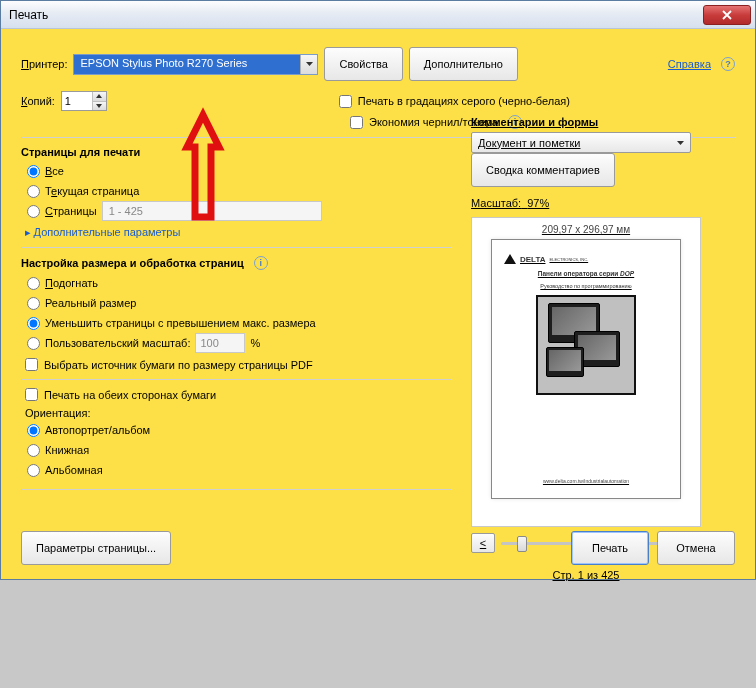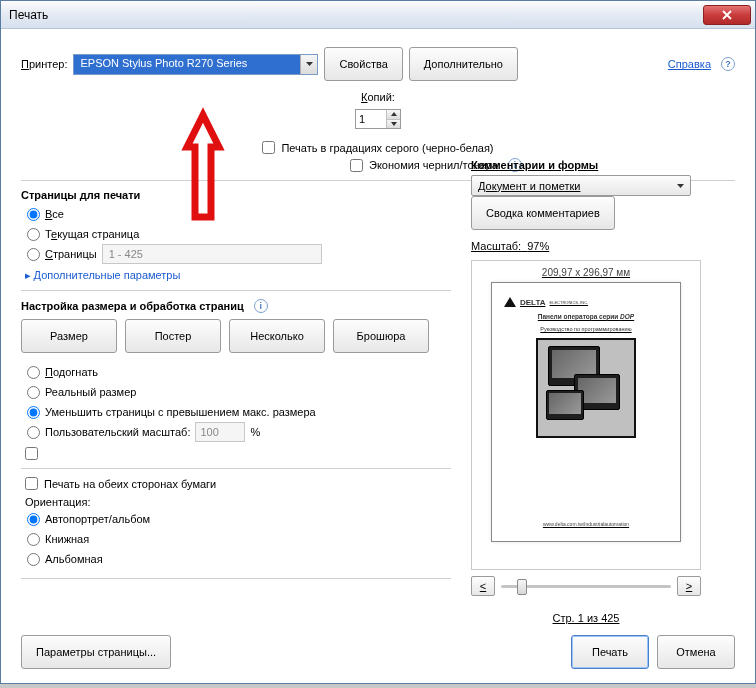--- a/index.html
+++ b/index.html
@@ -9,22 +9,22 @@
     font-size: 11px;
     background: #c8c8c8;
     width: 756px;
     height: 688px;
     overflow: hidden;
     color: #000;
   }
   .window {
     position: relative;
     width: 756px;
-    height: 684px;
-    background: #ffffff;
+    height: 580px;
+    background: #fde047;
     border: 1px solid #5a7ca0;
   }
   .titlebar {
     height: 28px;
     background: linear-gradient(to bottom, #fdfdfe 0%, #e8edf5 40%, #d6e0ee 100%);
     border-bottom: 1px solid #b8c4d8;
     display: flex;
     align-items: center;
     padding: 0 4px 0 8px;
     font-size: 12px;
@@ -203,21 +203,21 @@
             </svg>
         </div>
       </div>
       <button class="btn">Свойства</button>
       <button class="btn">Дополнительно</button>
       <span style="flex:1"></span>
       <span class="link"><span class="label-u">Справка</span></span>
       <span class="help-icon">?</span>
     </div>
 
-    <div class="row" style="margin-bottom:4px;flex-direction:column;">
+    <div class="row" style="margin-bottom:4px;">
       <span><span class="label-u">К</span>опий:</span>
       <div class="spin">
         <input value="1" style="">
         <div class="spins">
           <div class="sbt">
               <svg viewBox="0 0 6 4">
                 <path d="M0 4 L3 0 L6 4 Z" fill="#333"></path>
               </svg>
             </div>
           <div class="sbt">
@@ -265,26 +265,20 @@
         </label>
         <span class="expand">▸ <span>Дополнительные параметры</span></span>
 
         <hr class="sep">
 
         <div class="section-title">
           <span>Настройка размера и обработка страниц</span>
           <span class="help-icon">i</span>
         </div>
 
-        <div class="tab-buttons">
-          <button class="btn">Размер</button>
-          <button class="btn">Постер</button>
-          <button class="btn">Несколько</button>
-          <button class="btn">Брошюра</button>
-        </div>
 
         <label class="radio-row">
           <input type="radio" name="sz" style="">
           <span><span class="label-u">П</span>одогнать</span>
         </label>
         <label class="radio-row">
           <input type="radio" name="sz" style="">
           <span>Реальный размер</span>
         </label>
         <label class="radio-row">
@@ -293,20 +287,21 @@
         </label>
         <label class="radio-row">
           <input type="radio" name="sz" style="">
           <span>Пользовательский масштаб:</span>
           <input class="scale-input" disabled="" value="100" style="">
           <span>%</span>
         </label>
 
         <label class="chk" style="margin:6px 0 4px 4px;">
           <input type="checkbox" style="">
+          <span>Выбрать источник бумаги по размеру страницы PDF</span>
         </label>
 
         <hr class="sep">
 
         <label class="chk" style="margin:0 0 6px 4px;">
           <input type="checkbox" style="">
           <span>Печать на обеих сторонах бумаги</span>
         </label>
 
         <div style="margin:4px 0 2px 4px;">Ориентация:</div>

